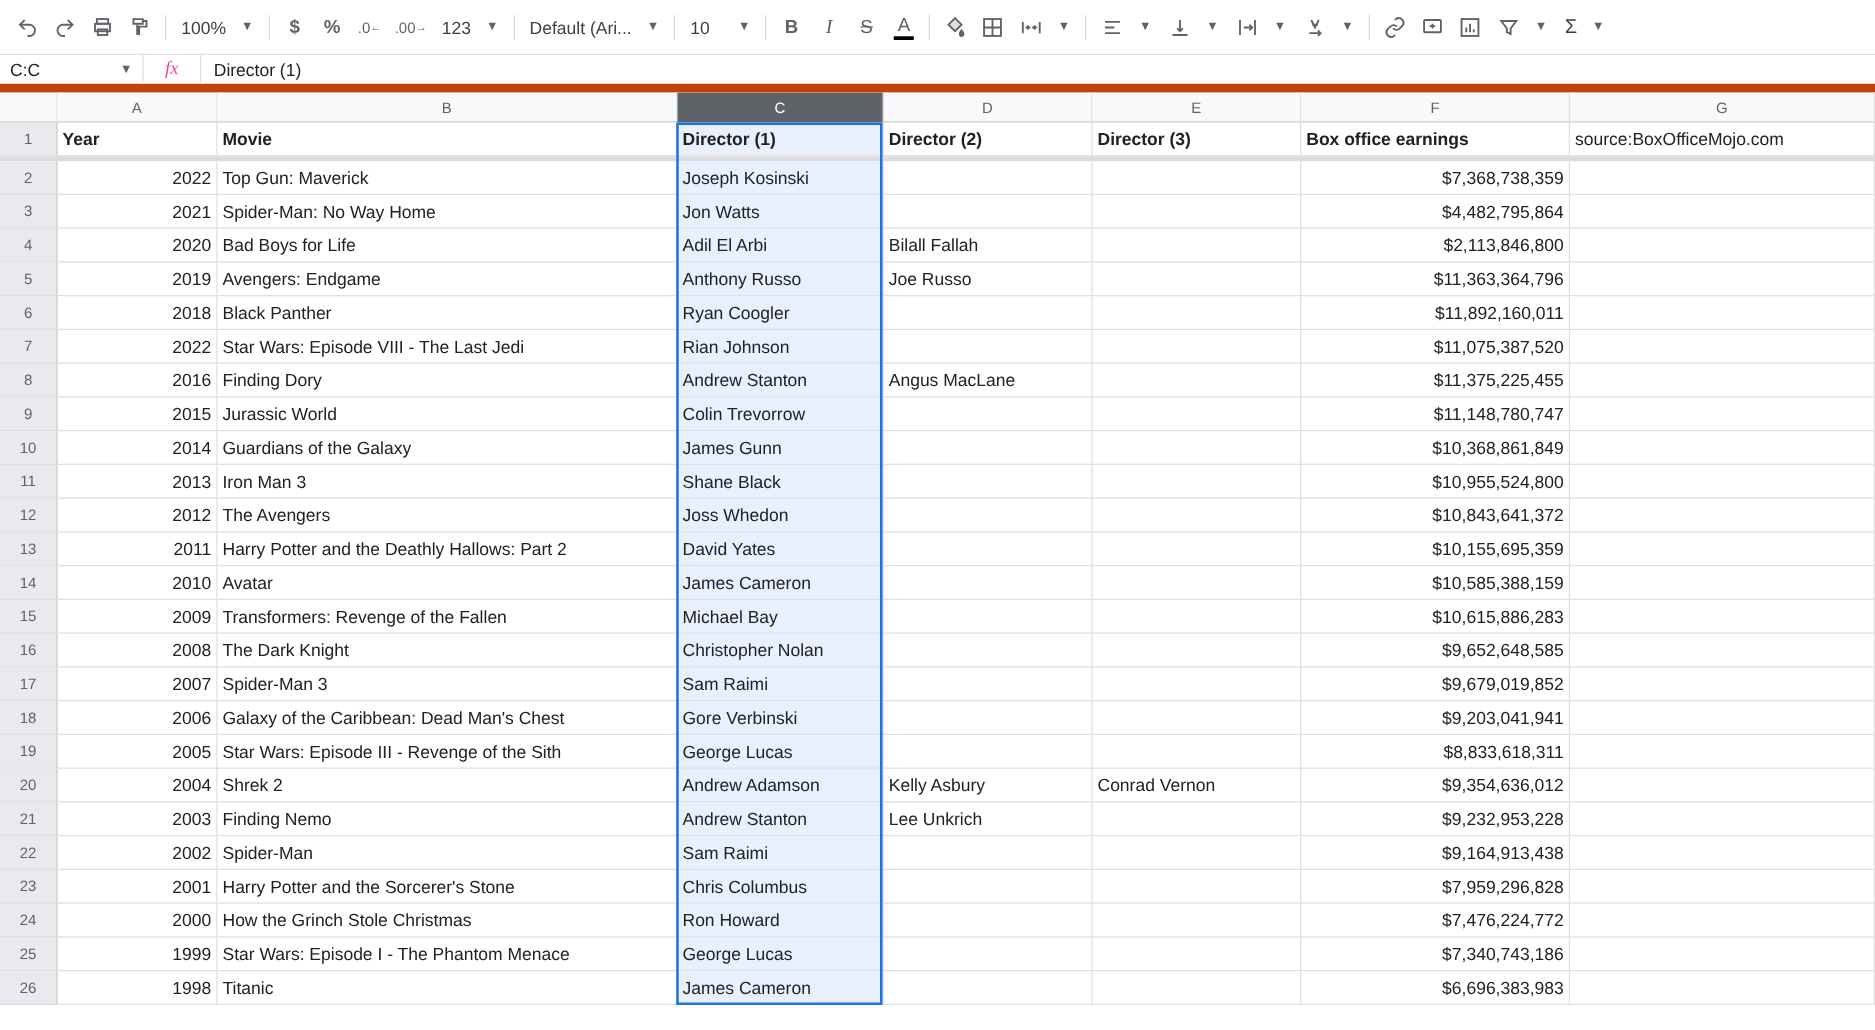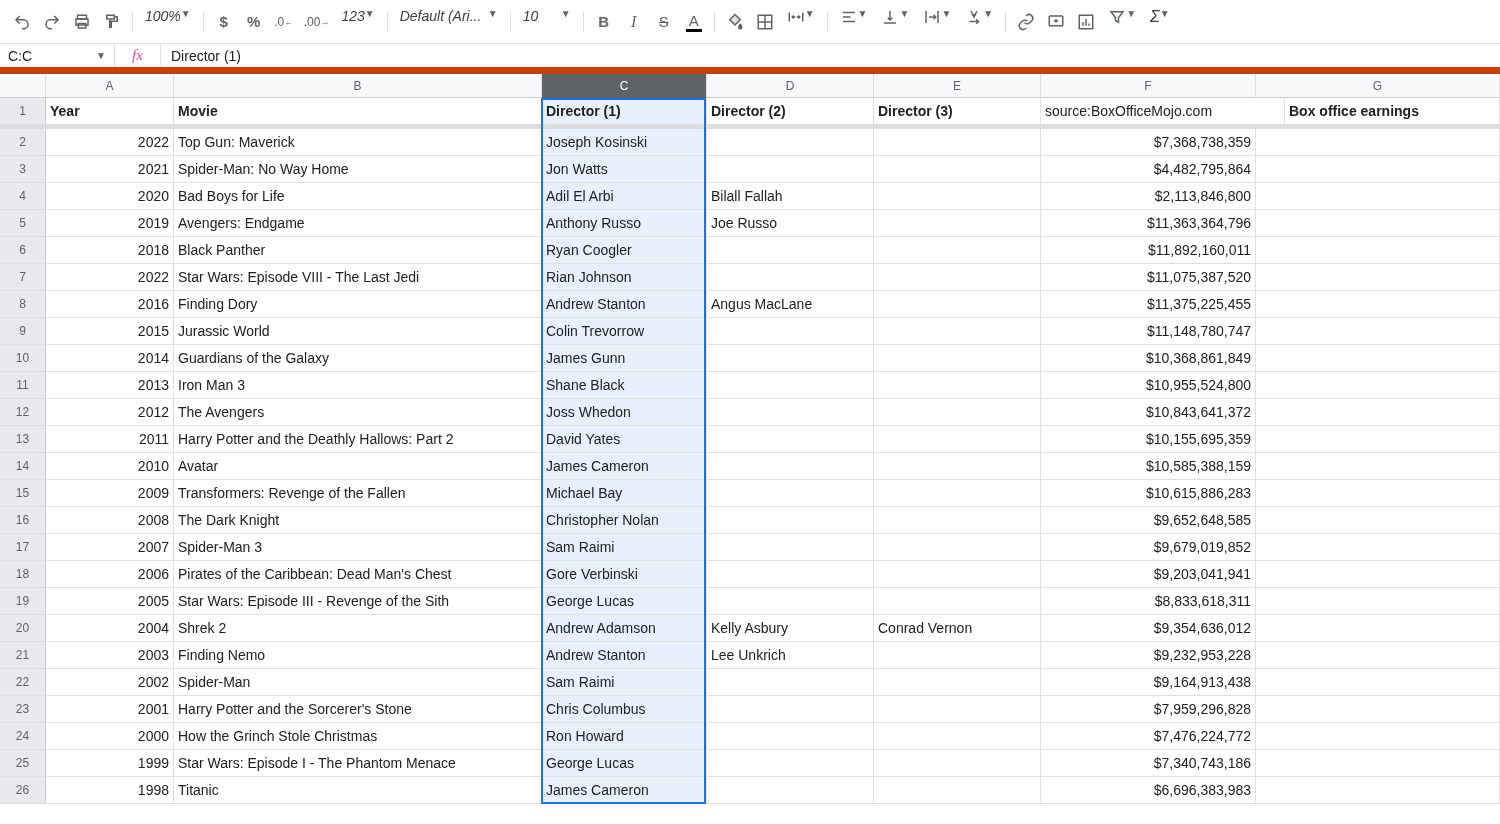--- a/index.html
+++ b/index.html
@@ -2,21 +2,21 @@
 <html><head>
 <meta charset="utf-8">
 <style>
   * { box-sizing: border-box; margin: 0; padding: 0; }
   body { font-family: Arial, sans-serif; font-size: 13px; color: #202124; background: #fff; overflow: hidden; }
   
   
   .toolbar { height: 44px; border-bottom: 1px solid #e0e0e0; display: flex; align-items: center; padding: 0 8px; gap: 2px; }
   .tb-btn { display: inline-flex; align-items: center; justify-content: center; min-width: 28px; height: 28px; padding: 0 4px; cursor: pointer; border-radius: 2px; color: #5f6368; }
   .tb-sep { width: 1px; height: 20px; background: #dadce0; margin: 0 4px; }
-  .tb-pick { display: inline-flex; align-items: flex-start; height: 28px; padding: 0 6px; cursor: pointer; font-size: 14px; color: #3c4043; gap: 0; font-style: italic; }
+  .tb-pick { display: inline-flex; align-items: center; height: 28px; padding: 0 6px; cursor: pointer; font-size: 14px; color: #3c4043; gap: 12px; }
   .tb-pick .caret { font-size: 10px; color: #5f6368; }
   .tb-pick.wide { min-width: 110px; justify-content: space-between; }
   .tb-text-color { flex-direction: column; gap: 0; }
   .tb-text-color .underline { width: 16px; height: 3px; background: #000; }
   svg { display: block; }
   
   
   .formula-row { height: 30px; border-bottom: 7px solid #c2410c; display: flex; align-items: stretch; }
   .name-box { width: 115px; border-right: 1px solid #e0e0e0; display: flex; align-items: center; justify-content: space-between; padding: 0 8px; font-size: 14px; }
   .name-box .caret { font-size: 10px; color: #5f6368; }
@@ -220,25 +220,25 @@
   </div>
 
   <div class="rows" id="rows-container">
       <div class="row">
     <div class="row-head tinted">1</div>
     <div class="cell cA bold">Year</div>
     <div class="cell cB bold">Movie</div>
     <div class="cell cC bold sel-col">Director (1)</div>
     <div class="cell cD bold">Director (2)</div>
     <div class="cell cE bold">Director (3)</div>
+    <div class="cell cF bold">Box office earnings</div>
     <div class="cell cG">
           <span>source: </span>
           <span class="link">BoxOfficeMojo.com</span>
         </div>
-    <div class="cell cF bold">Box office earnings</div>
   </div>
       <div style="height: 4px; background: rgb(218, 220, 224);"></div>
       <div class="row">
     <div class="row-head tinted">2</div>
     <div class="cell cA right">2022</div>
     <div class="cell cB">Top Gun: Maverick</div>
     <div class="cell cC sel-col">Joseph Kosinski</div>
     <div class="cell cD"></div>
     <div class="cell cE"></div>
     <div class="cell cF right">$7,368,738,359</div>
@@ -390,21 +390,21 @@
     <div class="cell cB">Spider-Man 3</div>
     <div class="cell cC sel-col">Sam Raimi</div>
     <div class="cell cD"></div>
     <div class="cell cE"></div>
     <div class="cell cF right">$9,679,019,852</div>
     <div class="cell cG"></div>
   </div>
       <div class="row">
     <div class="row-head tinted">18</div>
     <div class="cell cA right">2006</div>
-    <div class="cell cB">Pirates of the Caribbean: Dead Man's Chest</div>
+    <div class="cell cB">Galaxy of the Caribbean: Dead Man's Chest</div>
     <div class="cell cC sel-col">Gore Verbinski</div>
     <div class="cell cD"></div>
     <div class="cell cE"></div>
     <div class="cell cF right">$9,203,041,941</div>
     <div class="cell cG"></div>
   </div>
       <div class="row">
     <div class="row-head tinted">19</div>
     <div class="cell cA right">2005</div>
     <div class="cell cB">Star Wars: Episode III - Revenge of the Sith</div>

